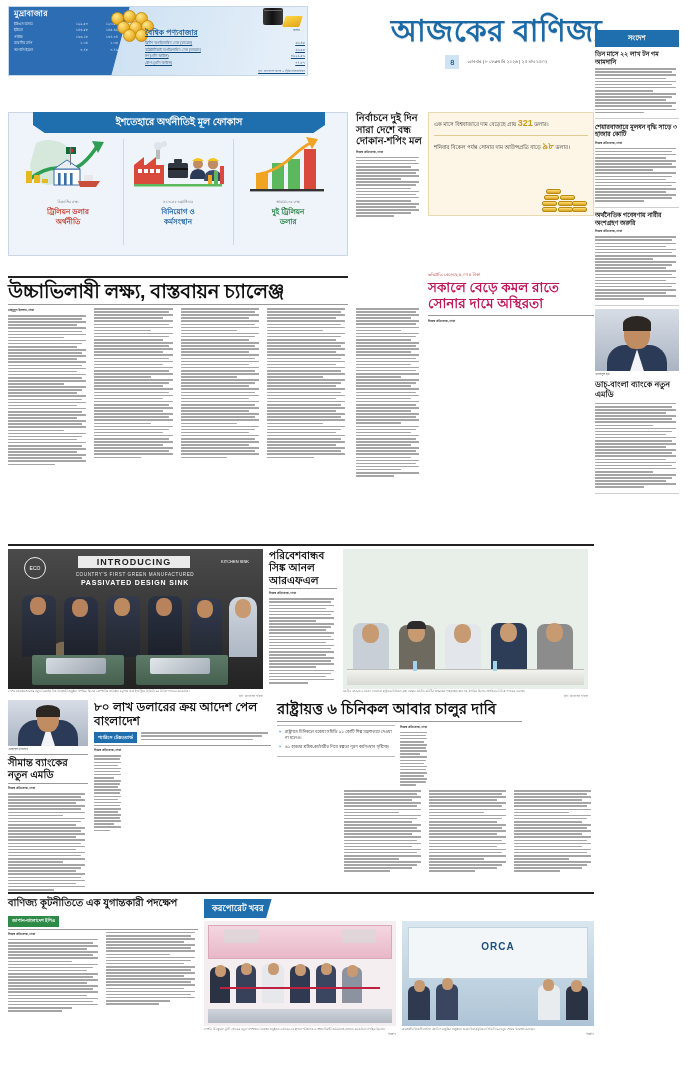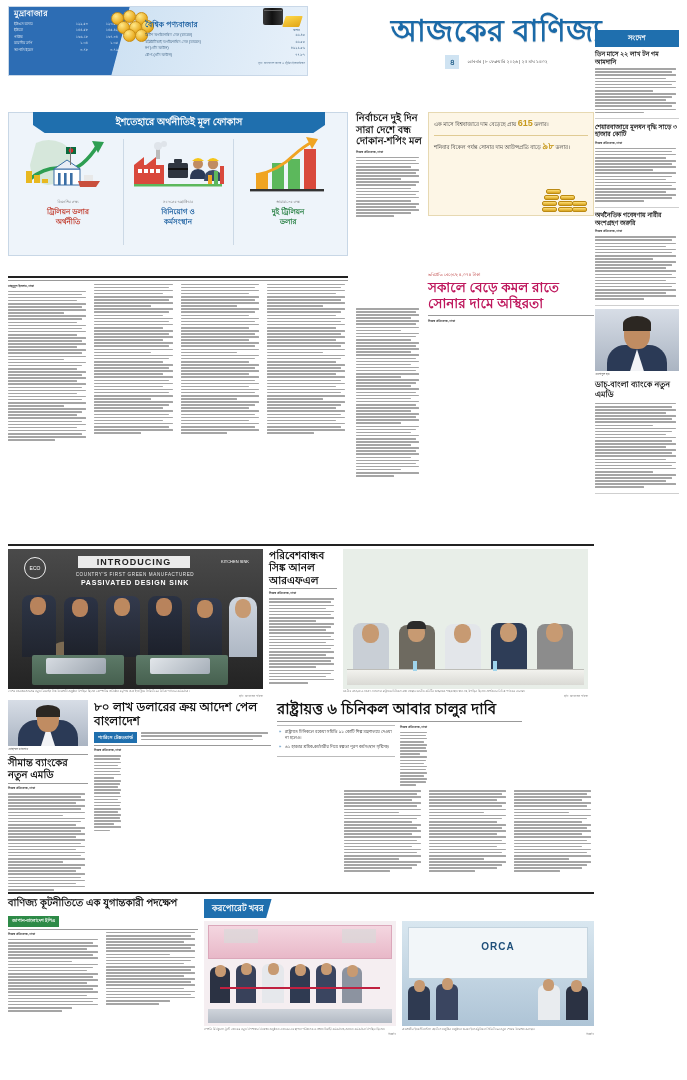--- a/index.html
+++ b/index.html
@@ -23,21 +23,21 @@
     width:300px; height:70px; position:relative; overflow:hidden;
     border:1px solid #c9d8e8;
     background:linear-gradient(105deg,#2d6db4 0%,#2d6db4 38%,#cfe2f3 38.3%,#e8f1fa 100%);
   }
   .rates-left { position:absolute; left:0; top:0; width:122px; height:70px; color:#fff; padding:0 5px; }
   .rates-title { font-size:8px; font-weight:bold; letter-spacing:.2px; }
   .rate-row { display:flex; font-size:3.5px; margin-top:1.6px; }
   .rate-row .nm { width:44px; }
   .rate-row .v1 { width:30px; text-align:right; }
   .rate-row .v2 { width:30px; text-align:right; }
-  .rates-right { position:absolute; left:132px; top:8px; width:168px; height:70px; padding:3px 4px; color:#114a7d; }
+  .rates-right { position:absolute; left:132px; top:16px; width:168px; height:70px; padding:3px 4px; color:#114a7d;text-decoration:underline; }
   .rates-title2 { font-size:7.6px; font-weight:bold; color:#1b5fa0; }
   .crow { display:flex; font-size:3.4px; color:#21486d; margin-top:1.8px; }
   .crow .cn { flex:1; }
   .crow .cv { width:34px; text-align:right; }
   .src { font-size:2.7px; text-align:right; margin-top:3px; color:#3c5d7d; }
   .coins { position:absolute; left:96px; top:2px; width:70px; height:30px; }
   .coin { position:absolute; width:13px; height:13px; border-radius:50%;
           background:radial-gradient(circle at 35% 30%,#ffe98a,#e8a91d 70%,#b8760d);
           border:.6px solid #c98f15; }
   .barrel { position:absolute; right:24px; top:1px; width:20px; height:17px;
@@ -455,21 +455,21 @@
             <div class="faux-line s100"></div>
           <div class="faux-line s88"></div>
             <div class="faux-line s60"></div>
         </div>
       </div>
 
       <div class="gold-wrap">
         <div class="gold-box">
           <div class="gold-line">
             <span>এক মাসে বিশ্ববাজারে দাম বেড়েছে প্রায়</span>
-            <span class="gold-num">615</span>
+            <span class="gold-num">321</span>
             <span>ডলার।</span>
           </div>
           <div class="gold-sep"></div>
           <div class="gold-line">
             <span>শনিবার বিকেল পর্যন্ত সোনার দাম আউন্সপ্রতি বাড়ে</span>
             <span class="gold-num">৯৮</span>
             <span>ডলার।</span>
           </div>
           <div class="gold-coins">
             <div class="gc" style="left:0;bottom:0"></div>
@@ -562,20 +562,21 @@
           <div class="faux-line s100"></div>
             <div class="faux-line s95"></div>
             <div class="faux-line s100"></div>
           <div class="faux-line s60"></div>
         </div>
       </div>
     </div>
 
     <div style="width:340px;">
       <div class="rule thick" style="margin:4px 0 2px"></div>
+      <div class="mainhead">উচ্চাভিলাষী লক্ষ্য, বাস্তবায়ন চ্যালেঞ্জ</div>
       <div class="rule thin" style="margin:2px 0 3px"></div>
       <div class="cols5">
         <div>
           <div class="byline" style="font-size:3px">মাহমুদুল ইসলাম, ঢাকা</div>
           <div class="faux-col">
             <div class="faux-line s100"></div>
               <div class="faux-line s95"></div>
               <div class="faux-line s100"></div>
             <div class="faux-line s88"></div>
               <div class="faux-line s100"></div>

